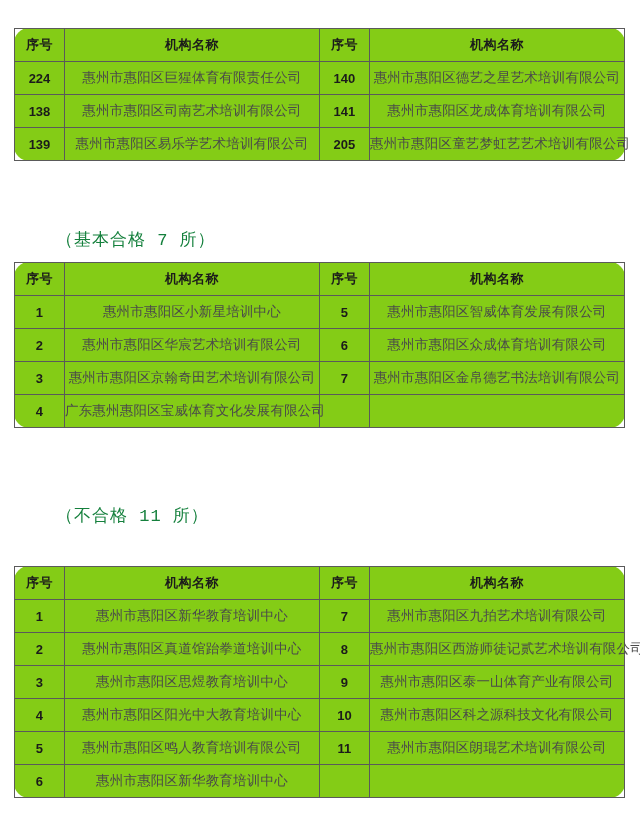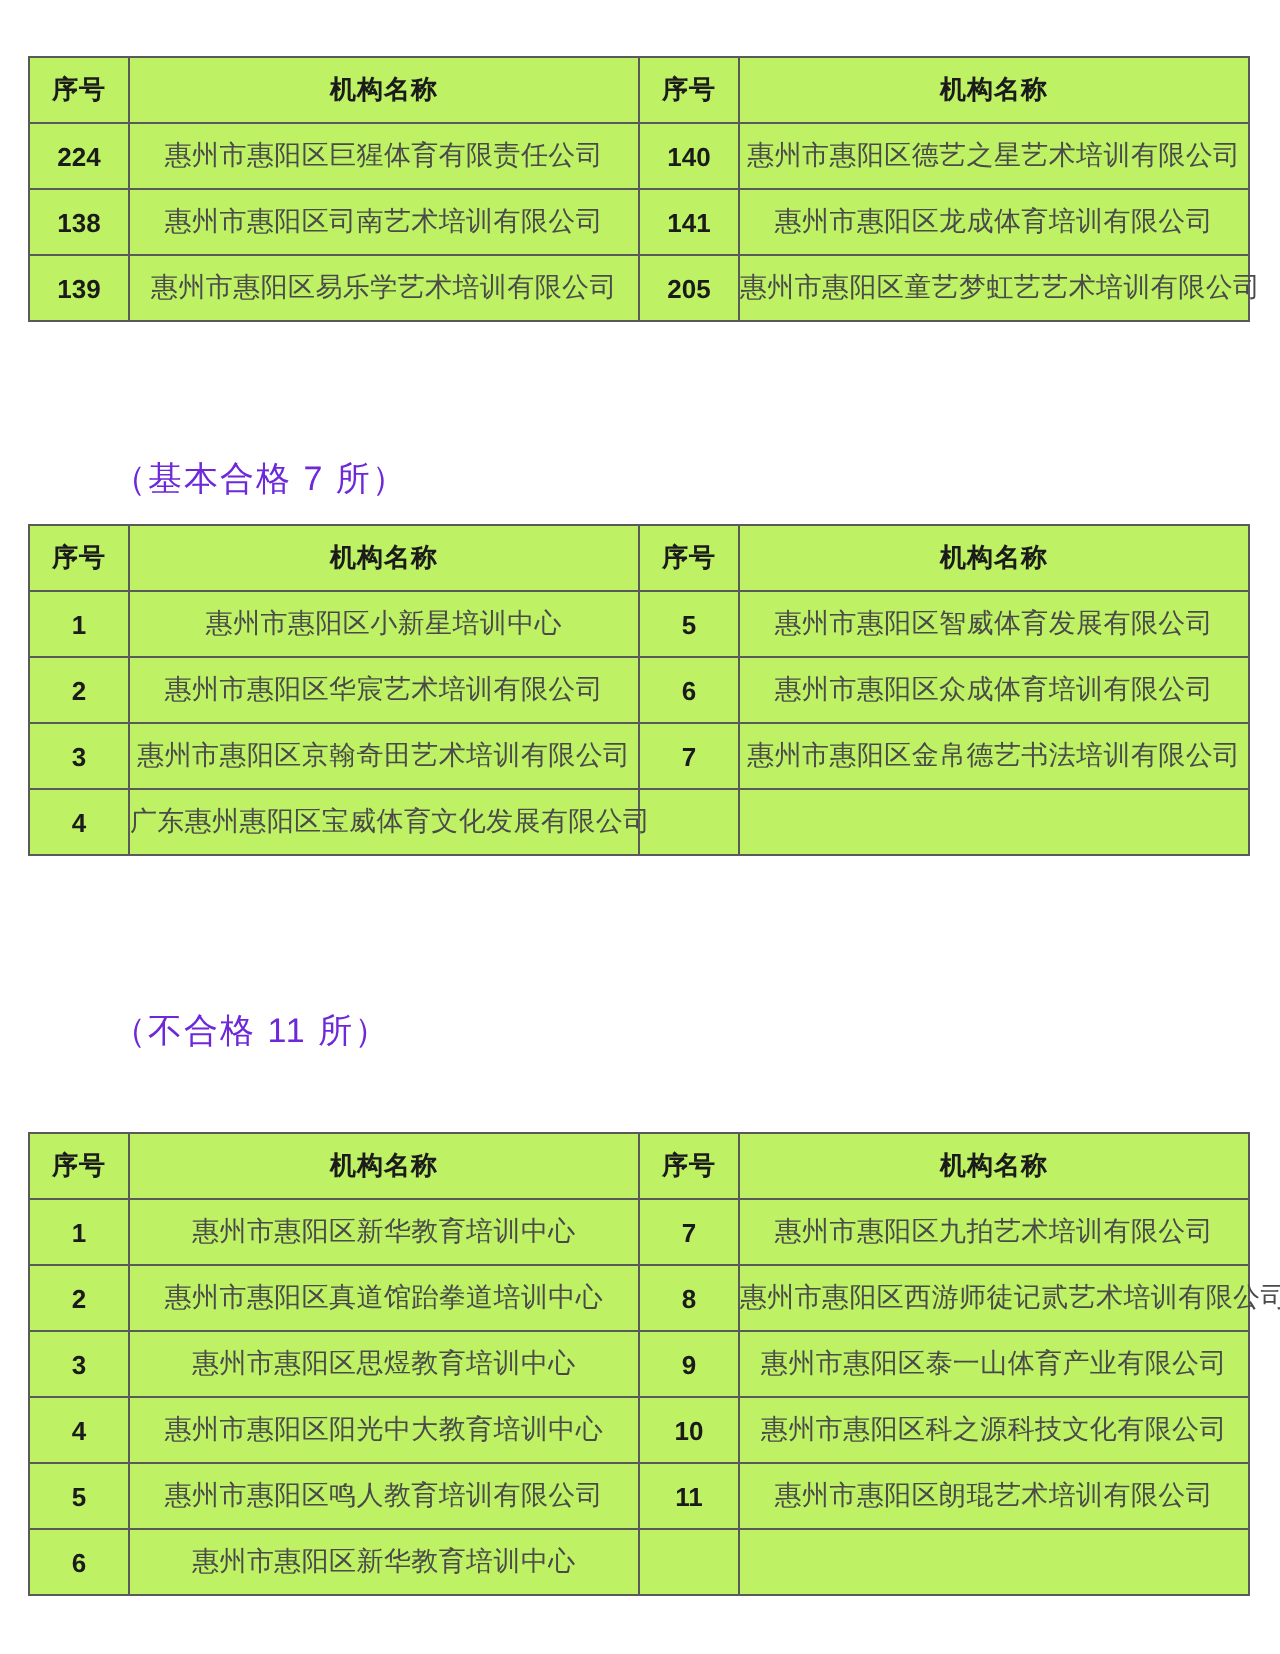--- a/index.html
+++ b/index.html
@@ -21,31 +21,32 @@
     height: 827px;
     box-sizing: border-box;
   }
 
   
   .section-heading {
     position: absolute;
     left: 56px;
     font-size: 17px;
     letter-spacing: 1px;
-    color: #6d28d9;
-    font-family: Liberation Sans, sans-serif;
+    color: #15803d;
+    font-family: Liberation Mono, monospace;
     white-space: nowrap;
   }
 
   
   table.reg-table {
     position: absolute;
     border-collapse: collapse;
     table-layout: fixed;
-    background: #bef264;
+    background: #84cc16;
+    border-radius: 15px;
   }
   table.reg-table td,
   table.reg-table th {
     border: 1px solid #5a5a5a;
     padding: 0;
     text-align: center;
     vertical-align: middle;
     font-weight: normal;
   }
   table.reg-table th {

